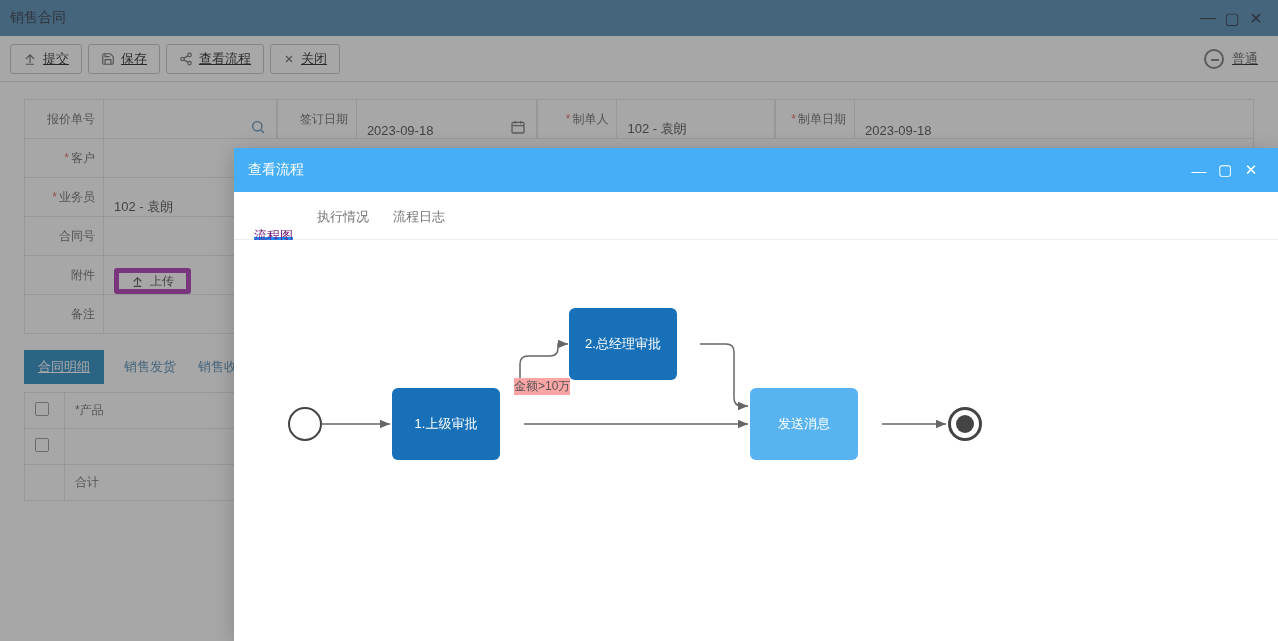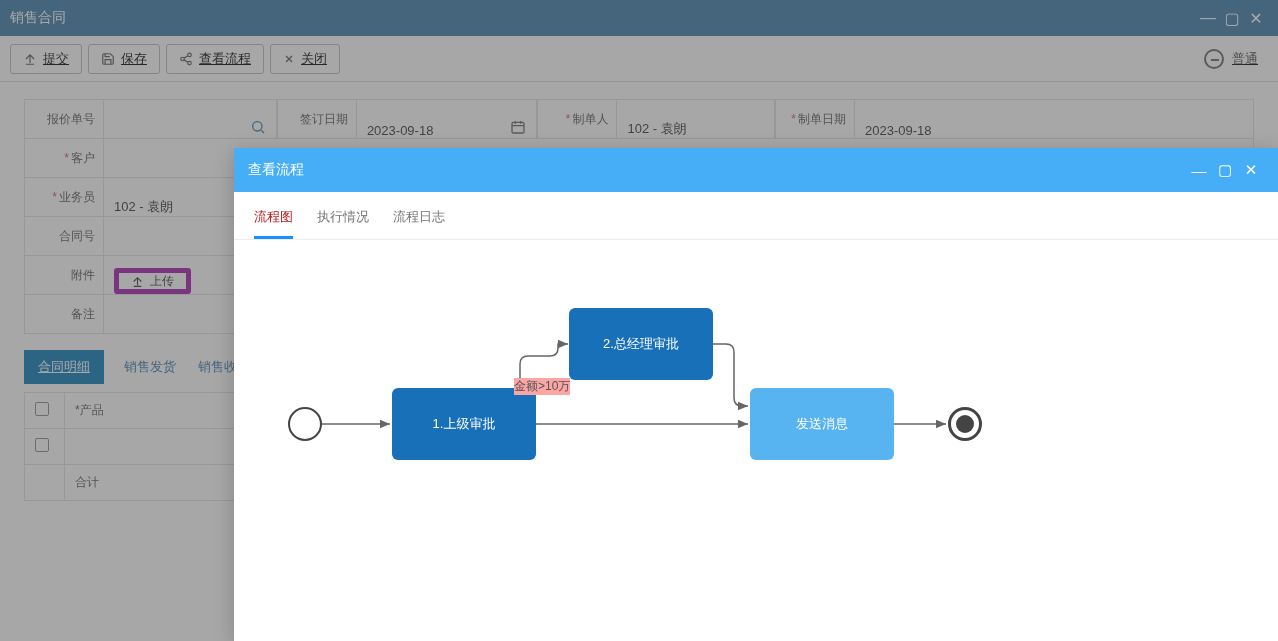--- a/index.html
+++ b/index.html
@@ -1,20 +1,20 @@
 <!DOCTYPE html>
 <html><head>
   <meta charset="utf-8">
   <style>
     * { margin:0; padding:0; box-sizing:border-box; font-family:"Microsoft YaHei","PingFang SC",Arial,sans-serif; }
     body { background:#fff; width:1278px; height:641px; overflow:hidden; position:relative; }
 
     
     .win { width:100%; height:100%; display:flex; flex-direction:column; }
-    .titlebar { height:36px; background:#3b7aa8; color:#ffffff; display:flex; align-items:center; padding:0 10px; font-size:14px; }
+    .titlebar { height:36px; background:#3b7aa8; color:#0f172a; display:flex; align-items:center; padding:0 10px; font-size:14px; }
     .titlebar .spacer { flex:1; }
     .titlebar .winbtn { width:24px; text-align:center; cursor:pointer; font-size:16px; }
 
     .toolbar { height:46px; background:#fff; border-bottom:1px solid #d8d8d8; display:flex; align-items:center; padding:0 10px; gap:6px;text-decoration:underline; }
     .tbtn { height:30px; border:1px solid #bbb; background:#fff; border-radius:3px; display:flex; align-items:center; gap:6px; padding:0 12px; font-size:13px; cursor:pointer; }
     .tbtn svg, .circ svg { color:#555; }
     .circ { margin-left:auto; display:flex; align-items:center; gap:8px; padding:0 10px; height:30px; font-size:13px; color:#444; }
     .circ .ring { width:20px; height:20px; border:2px solid #666; border-radius:50%; position:relative; }
     .circ .ring::after { content:""; position:absolute; width:8px; height:2px; background:#666; left:5px; top:8px; }
 
@@ -40,28 +40,28 @@
     .upload-btn { height:26px; border:5px solid #a21caf; background:#fff; border-radius:3px; display:flex; align-items:center; gap:6px; padding:0 12px; font-size:12px; cursor:pointer; }
 
     
     .dim { position:absolute; inset:0; background:rgba(80,80,80,0.5); }
     .modal { position:absolute; left:234px; top:148px; right:0; bottom:0; background:#fff; display:flex; flex-direction:column; box-shadow:0 4px 20px rgba(0,0,0,.2); }
     .modal-title { height:44px; background:#46aef7; color:#fff; display:flex; align-items:center; padding:0 14px; font-size:14px; }
     .modal-title .spacer { flex:1; }
     .modal-title .winbtn { width:26px; text-align:center; cursor:pointer; font-size:15px; }
     .modal-tabs { display:flex; gap:24px; padding:16px 20px 0 20px; font-size:13px; border-bottom:1px solid #eee; height:48px; }
     .mtab { padding-bottom:10px; cursor:pointer; color:#777; }
-    .mtab.active { color:#b91c1c; border-bottom:3px solid #1890ff; }
+    .mtab.active { color:#701a75; border-bottom:3px solid #1890ff;margin-top:19px; }
     .diagram-area { flex:1; position:relative; background:#fff; }
 
     
     .flow-start { position:absolute; width:34px; height:34px; border:2px solid #444; border-radius:50%; background:#fff; }
     .flow-end   { position:absolute; width:34px; height:34px; border:3px solid #444; border-radius:50%; background:#fff; }
     .flow-end::after { content:""; position:absolute; inset:5px; border-radius:50%; background:#444; }
-    .flow-node { position:absolute; width:144px; height:72px; border-radius:6px; color:#fff; display:flex; align-items:center; justify-content:center; font-size:13px; text-align:center; padding:0 8px; }
+    .flow-node { position:absolute; width:108px; height:72px; border-radius:6px; color:#fff; display:flex; align-items:center; justify-content:center; font-size:13px; text-align:center; padding:0 8px; }
     .n-blue  { background:#1871b8; }
     .n-light { background:#58b4f1; }
 
     svg.arrows { position:absolute; inset:0; width:100%; height:100%; }
     .flow-label { position:absolute; font-size:12px; color:#555; background:#fca5a5; }
   </style>
 </head>
 <body>
 
 <div class="win">

